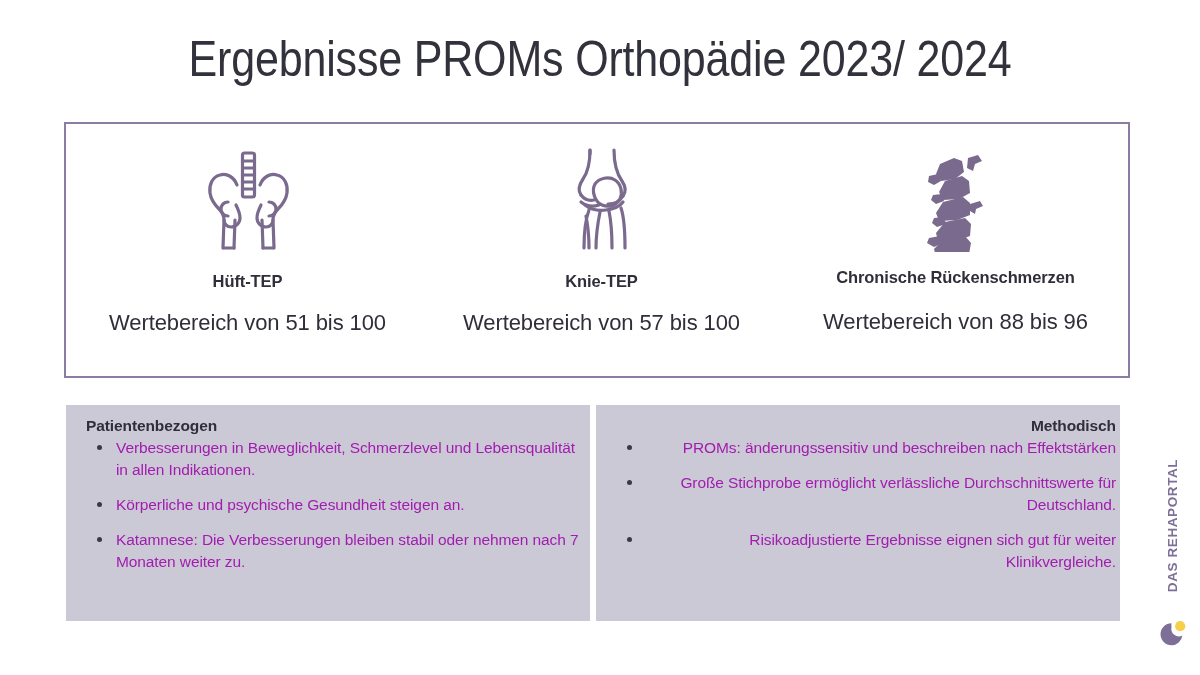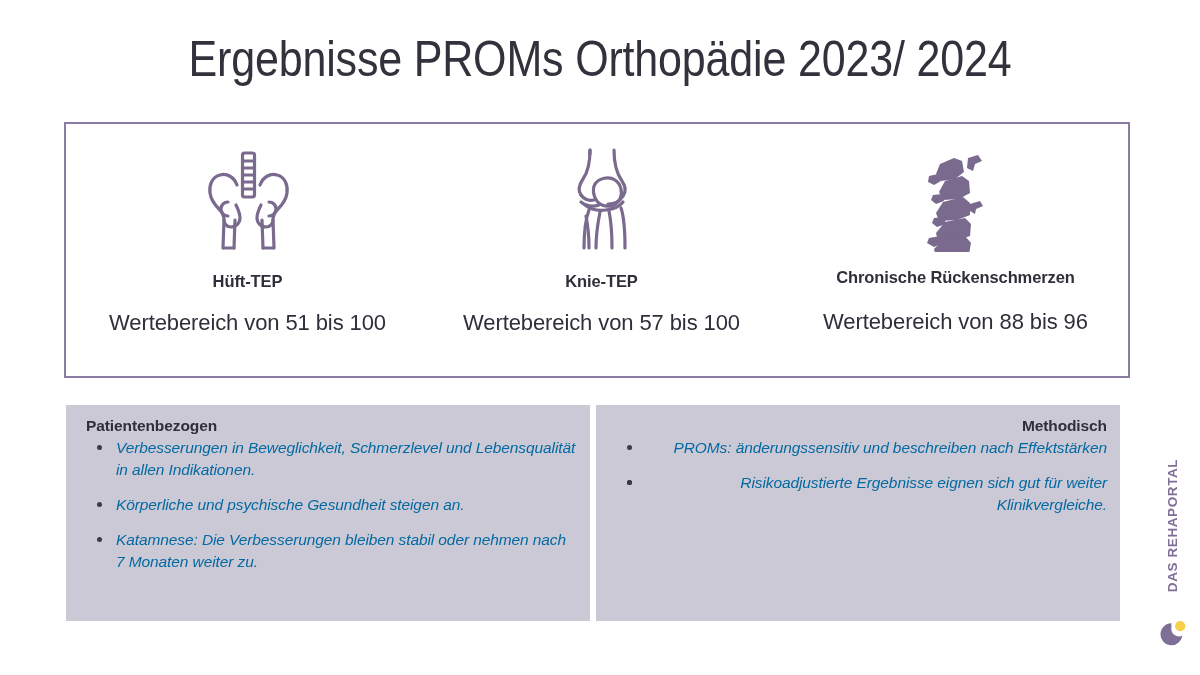--- a/index.html
+++ b/index.html
@@ -84,21 +84,21 @@
   .indication-card.spine .card-label { margin-top: 10px; }
   .indication-card.spine .card-range { margin-top: 22px; }
 
   
   .summary-panel {
     position: absolute;
     top: 405px;
     height: 216px;
     background: #ccc9d6;
     box-sizing: border-box;
-    padding: 12px 13px 10px 14px;
+    padding: 12px 4px 10px 14px;
   }
   .summary-panel.left  { left: 66px;  width: 524px; }
   .summary-panel.right { left: 596px; width: 524px; text-align: right; }
 
   .panel-title {
     font-size: 15.5px;
     font-weight: bold;
     color: #2f2f3a;
     margin: 0 0 2px 6px;
     letter-spacing: -0.1px;
@@ -107,23 +107,22 @@
     list-style: none;
     margin: 0;
     padding: 0;
   }
   .bullet-item {
     position: relative;
     padding-left: 36px;
     margin-bottom: 13px;
     font-size: 15.5px;
     line-height: 1.42;
-    color: #0369a1;
+    color: #a21caf;
     letter-spacing: -0.1px;
-    font-style: italic;
   }
   .bullet-item:last-child { margin-bottom: 0; }
   .bullet-dot {
     position: absolute;
     left: 17px;
     top: 8px;
     width: 5px;
     height: 5px;
     border-radius: 50%;
     background: #3a3a44;
@@ -277,20 +276,21 @@
 
 <div class="summary-panel right">
   <div class="panel-title">Methodisch</div>
   <ul class="bullet-list">
     <li class="bullet-item">
       <span class="bullet-dot"></span>
       <span>PROMs: änderungssensitiv und beschreiben nach Effektstärken</span>
     </li>
     <li class="bullet-item">
       <span class="bullet-dot"></span>
+      <span>Große Stichprobe ermöglicht verlässliche Durchschnittswerte für Deutschland.</span>
     </li>
     <li class="bullet-item">
       <span class="bullet-dot"></span>
       <span>Risikoadjustierte Ergebnisse eignen sich gut für weiter Klinikvergleiche.</span>
     </li>
   </ul>
 </div>
 
 <div class="logo">
   <div class="logo-text">DAS REHAPORTAL</div>

